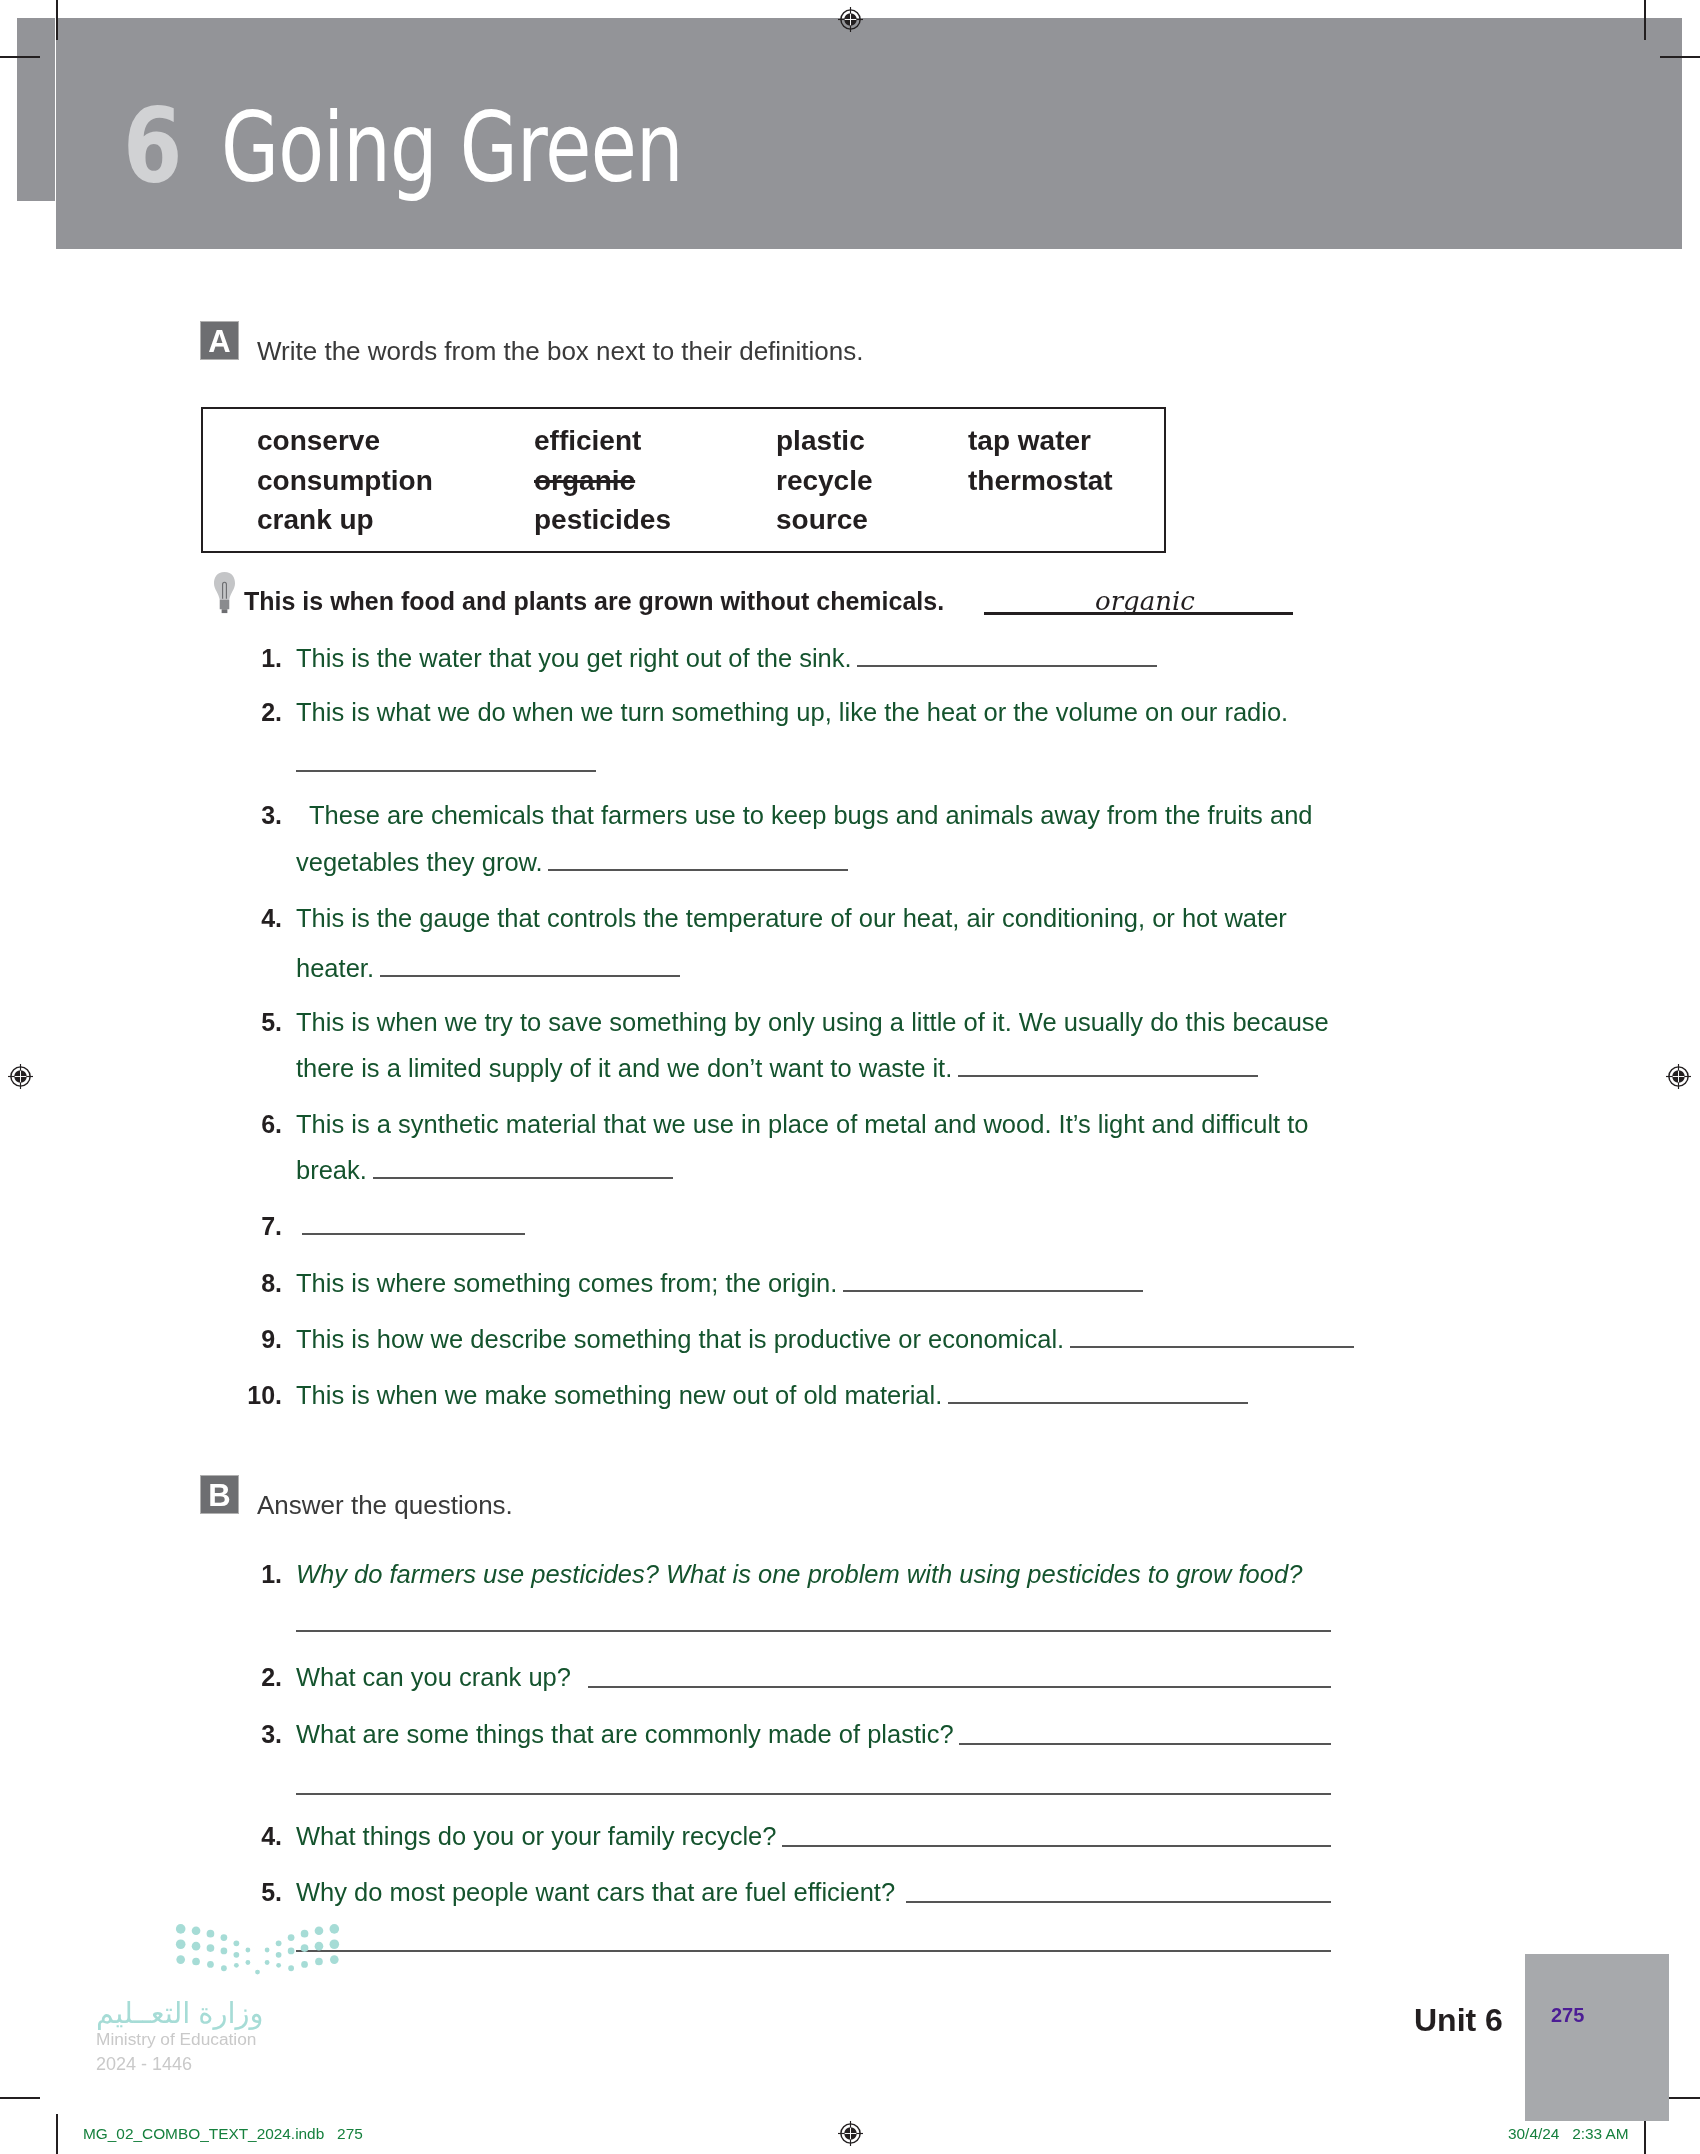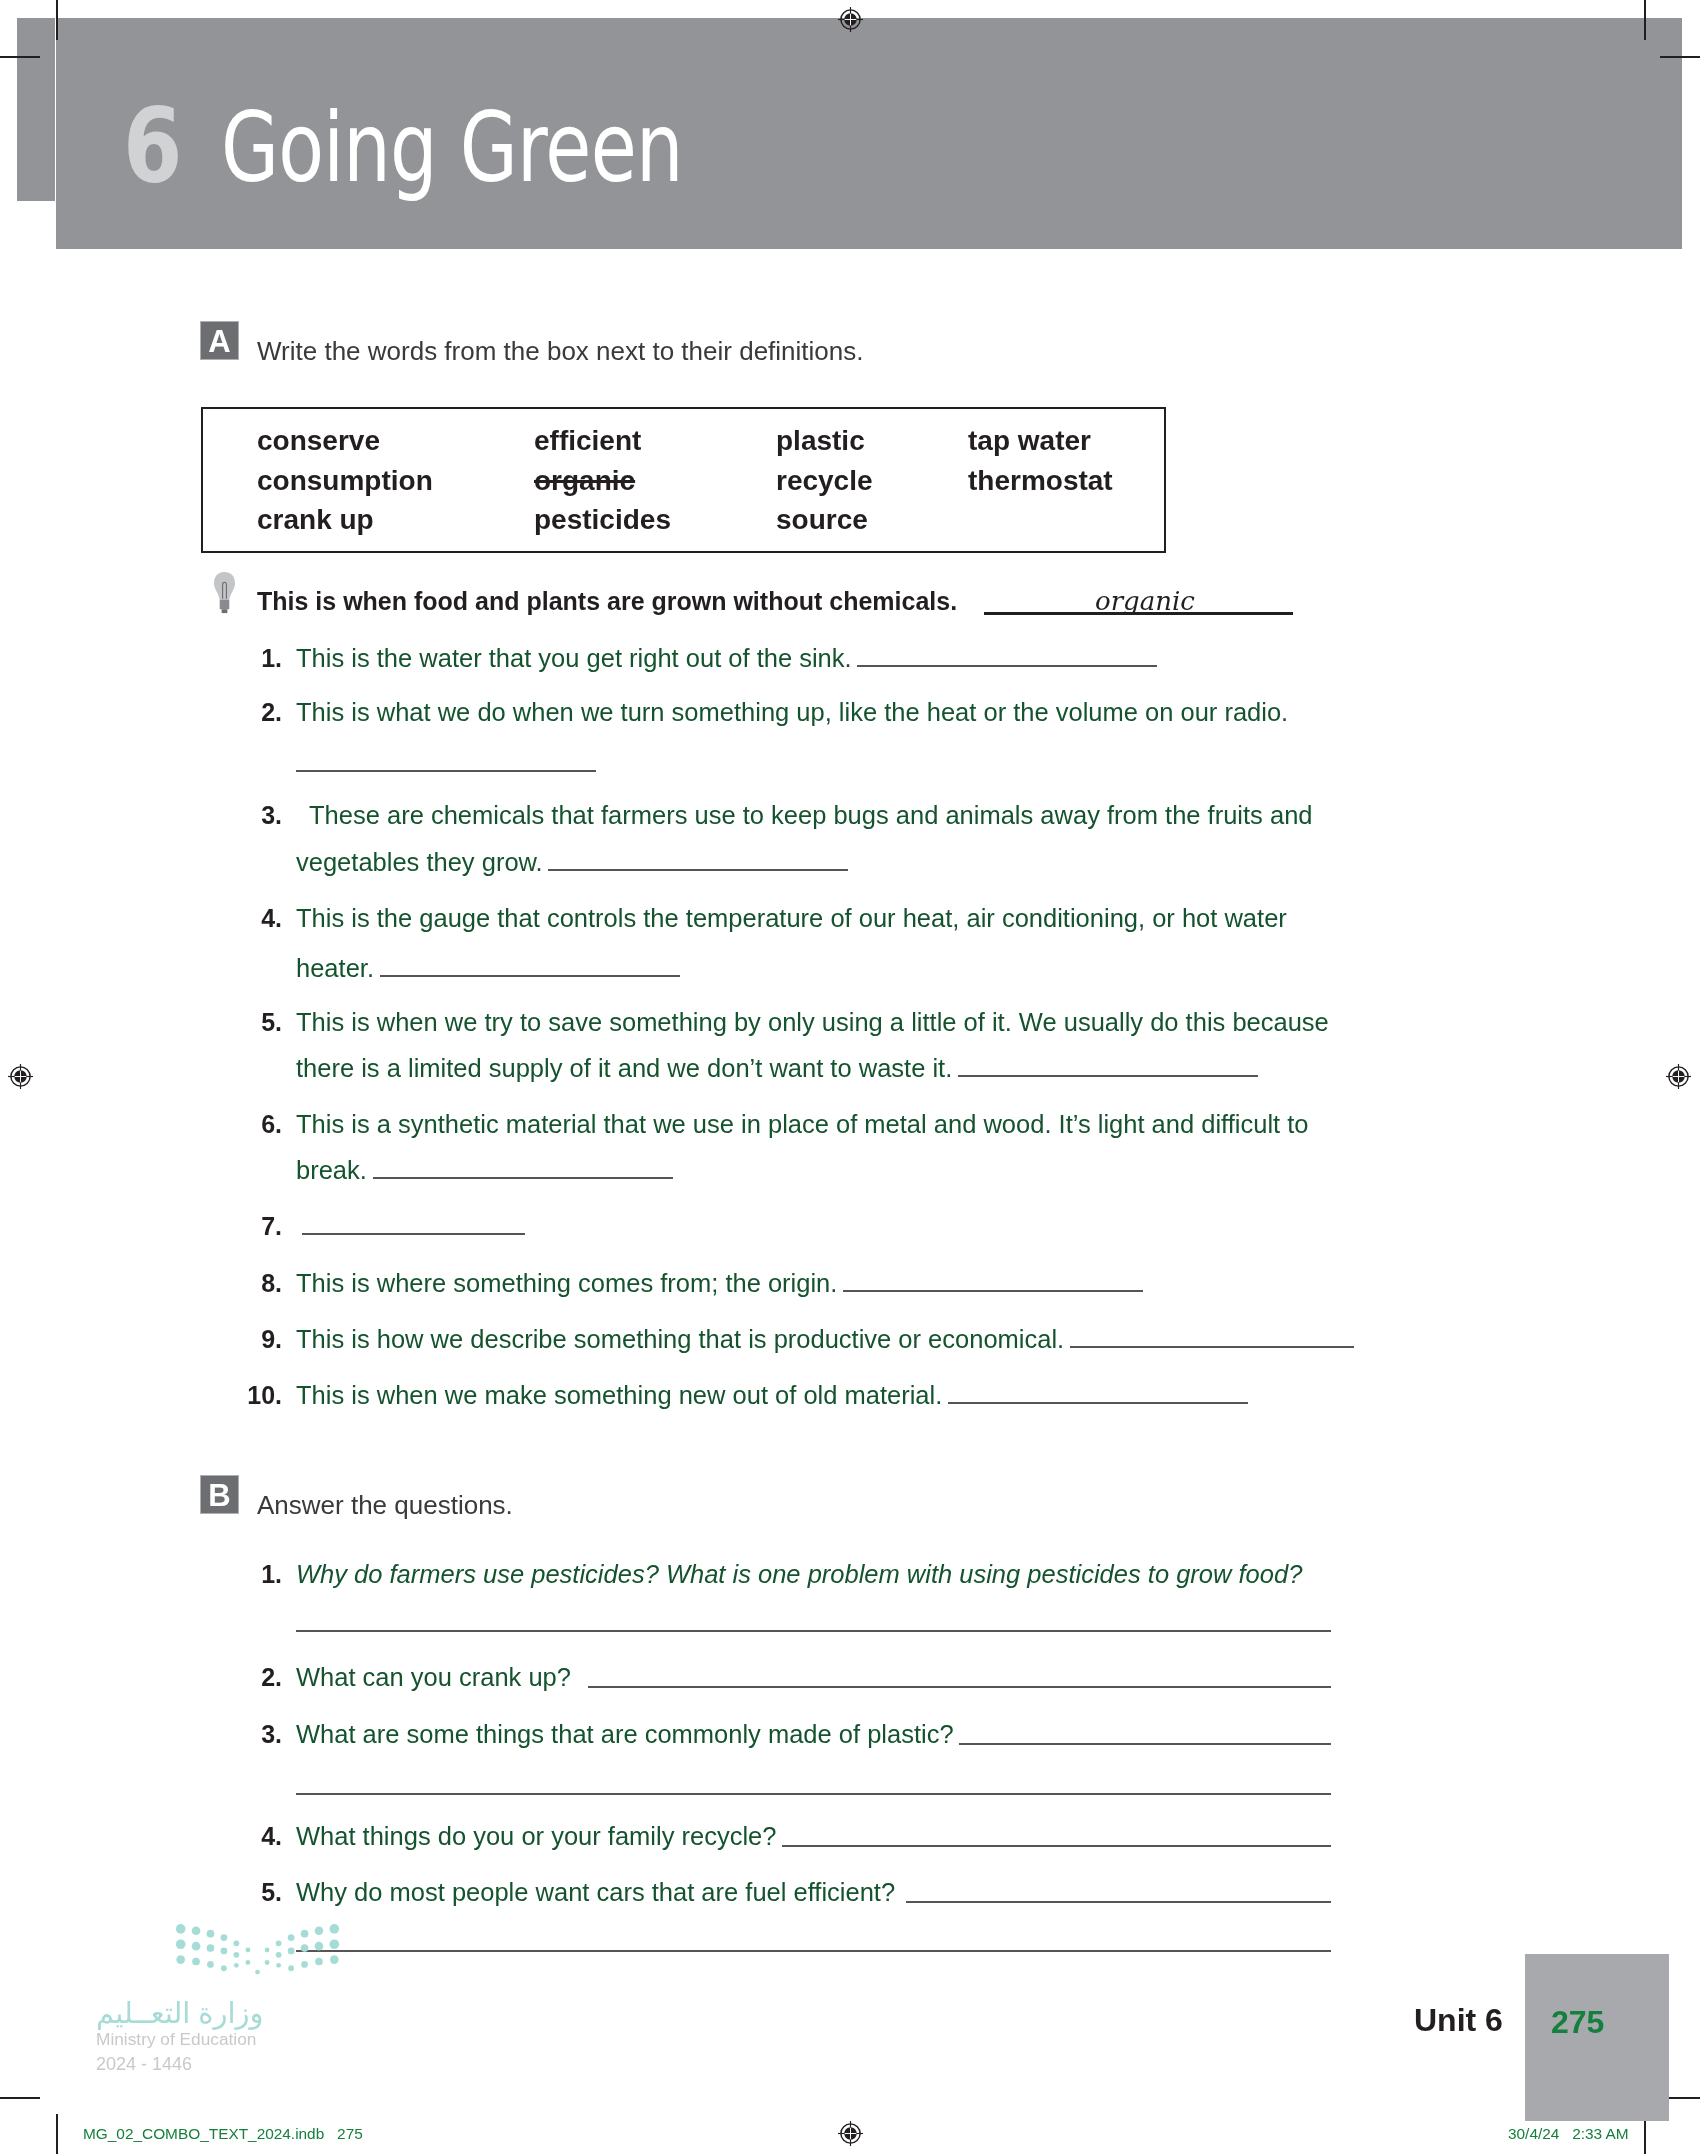--- a/index.html
+++ b/index.html
@@ -22,21 +22,21 @@
   .num { font-size:25px; font-weight:bold; color:#231f20; line-height:1; text-align:right; width:38px; }
   .q { font-size:25.5px; color:#14532d; line-height:1; white-space:nowrap;text-align:center; }
   .blank { display:inline-block; height:1.9px; background:#555; vertical-align:baseline; margin-left:5.8px; }
   .line { height:1.9px; background:#555; }
   .reg { width:25px; height:25px; }
   .logo-ar { left:96px; top:1996px; font-size:29px; color:#a6dcd6; }
   .logo-en { left:96px; top:2029px; font-size:17.3px; color:#c9c9c9; }
   .logo-yr { left:96px; top:2054px; font-size:18px; color:#c9c9c9; }
   .unit-label { left:1414px; top:2002px; font-size:32px; font-weight:bold; color:#231f20; }
   .page-box { left:1525px; top:1954px; width:144px; height:167px; background:#a7a9ac; }
-  .page-num { left:1551px; top:2004px; font-size:32px; font-weight:bold; color:#15803d; }
+  .page-num { left:1551px; top:2004px; font-size:20px; font-weight:bold; color:#4c1d95; }
   .slug { font-size:15.4px; color:#15803d; top:2125px; }
 </style>
 </head>
 <body>
 
 <div class="abs band-bleed"></div>
 <div class="abs band"></div>
 <div class="abs unit-num">6</div>
 <div class="abs unit-title">Going Green</div>
 
@@ -97,21 +97,21 @@
 <div class="abs word" style="left:776px;top:506px;">source</div>
 <div class="abs word" style="left:968px;top:427px;">tap water</div>
 <div class="abs word" style="left:968px;top:467px;">thermostat</div>
 
 <svg class="abs" style="left:213px;top:571px;width:23px;height:44px;" viewBox="0 0 24 46">
   <path d="M12 1 C4 1 1 7 1 13 C1 19 6 23 7 30 L17 30 C18 23 23 19 23 13 C23 7 20 1 12 1 Z" fill="#c4c5c7"></path>
   <path d="M10 29 L10 14 C10 11 14 11 14 14 L14 29" fill="none" stroke="#6d6e71" stroke-width="1.2"></path>
   <rect x="7" y="30" width="10" height="10" fill="#8a8b8e"></rect>
   <rect x="9" y="40" width="6" height="4" fill="#6d6e71"></rect>
 </svg>
-<div class="abs ex-text" style="left:257px;top:589px;">This is when food and plants are grown without chemicals.</div>
+<div class="abs ex-text" style="left:244px;top:589px;">This is when food and plants are grown without chemicals.</div>
 <div class="abs ex-line"></div>
 <div class="abs ex-answer">organic</div>
 
 <div class="abs num" style="left:244px;top:646px;">1.</div>
 <div class="abs q" style="left:296px;top:646px;"><span>This is the water that you get right out of the sink.</span><span class="blank" style="width:300px;"></span></div>
 
 <div class="abs num" style="left:244px;top:700px;">2.</div>
 <div class="abs q" style="left:296px;top:700px;">This is what we do when we turn something up, like the heat or the volume on our radio.</div>
 <div class="abs line" style="left:296px;top:770px;width:300px;"></div>
 

